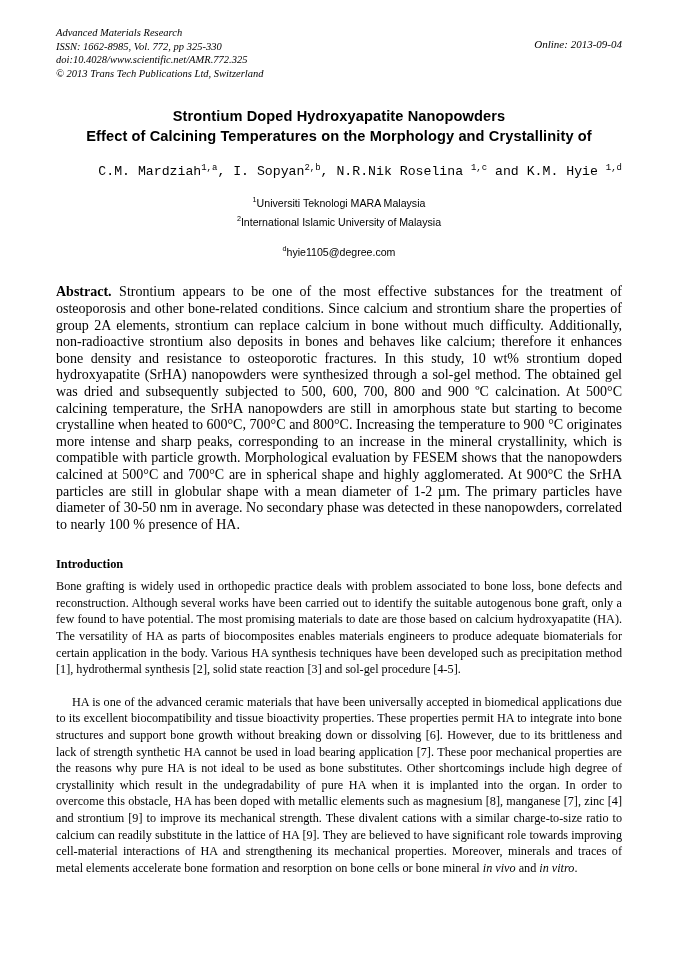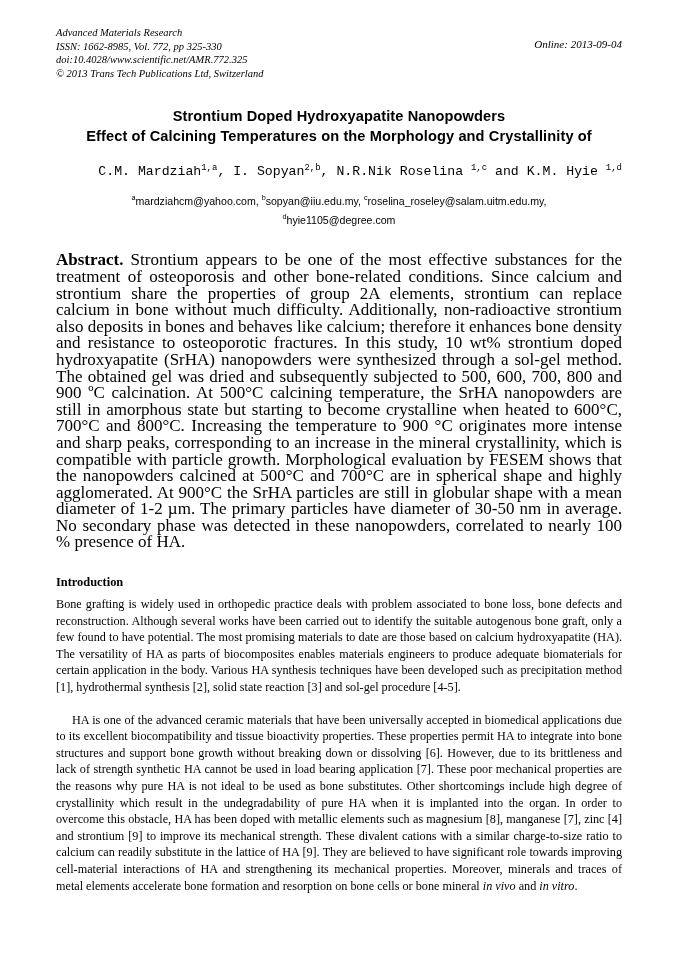--- a/index.html
+++ b/index.html
@@ -77,21 +77,21 @@
     font-family: "Liberation Sans", sans-serif;
     font-size: 10.8px;
     line-height: 15px;
   }
   .keywords b {
     font-weight: bold;
   }
   .abstract {
     margin-top: 22px;
     text-align: justify;
-    font-size: 17px;
+    font-size: 14px;
     line-height: 16.6px;
     text-justify: inter-word;
   }
   .abstract b {
     font-weight: bold;
   }
   .section-head {
     margin-top: 24px;
     font-weight: bold;
     font-size: 12.4px;
@@ -125,23 +125,26 @@
 
   <div class="title">
     <div>Strontium Doped Hydroxyapatite Nanopowders</div>
     <div>Effect of Calcining Temperatures on the Morphology and Crystallinity of</div>
   </div>
 
   <div class="authors">
     <span>C.M. Mardziah</span><sup>1,a</sup><span>, </span><span>I. Sopyan</span><sup>2,b</sup><span>, </span><span>N.R.Nik Roselina </span><sup>1,c</sup><span> and </span><span>K.M. Hyie </span><sup>1,d</sup>
   </div>
 
+  <div class="affil">
+    <div><sup>1</sup><span>Universiti Teknologi MARA Malaysia</span></div>
+    <div><sup>2</sup><span>International Islamic University of Malaysia</span></div>
+  </div>
 
   <div class="emails">
-    <div><sup>a</sup><span>mardziahcm@yahoo.com, </span><sup>b</sup><span>sopyan@iiu.edu.my, </span><sup>c</sup><span>roselina_roseley@salam.uitm.edu.my,</span></div>
     <div><sup>d</sup><span>hyie1105@degree.com</span></div>
   </div>
 
 
   <div class="abstract">
     <b>Abstract.</b><span> Strontium appears to be one of the most effective substances for the treatment of osteoporosis and other bone-related conditions. Since calcium and strontium share the properties of group 2A elements, strontium can replace calcium in bone without much difficulty. Additionally, non-radioactive strontium also deposits in bones and behaves like calcium; therefore it enhances bone density and resistance to osteoporotic fractures. In this study, 10 wt% strontium doped hydroxyapatite (SrHA) nanopowders were synthesized through a sol-gel method. The obtained gel was dried and subsequently subjected to 500, 600, 700, 800 and 900 ºC calcination. At 500°C calcining temperature, the SrHA nanopowders are still in amorphous state but starting to become crystalline when heated to 600°C, 700°C and 800°C. Increasing the temperature to 900 °C originates more intense and sharp peaks, corresponding to an increase in the mineral crystallinity, which is compatible with particle growth. Morphological evaluation by FESEM shows that the nanopowders calcined at 500°C and 700°C are in spherical shape and highly agglomerated. At 900°C the SrHA particles are still in globular shape with a mean diameter of 1-2 µm. The primary particles have diameter of 30-50 nm in average. No secondary phase was detected in these nanopowders, correlated to nearly 100 % presence of HA.</span>
   </div>
 
   <div class="section-head">Introduction</div>
 

